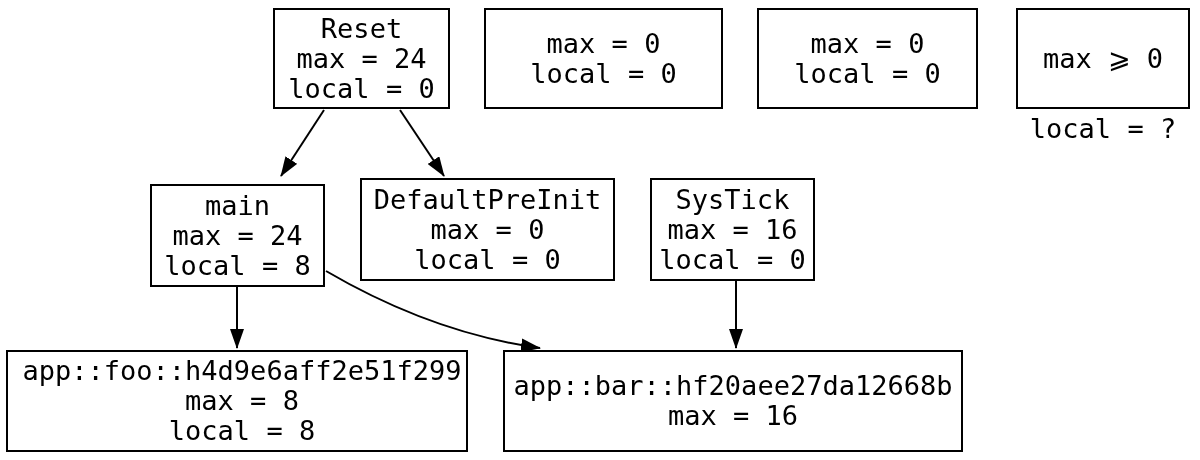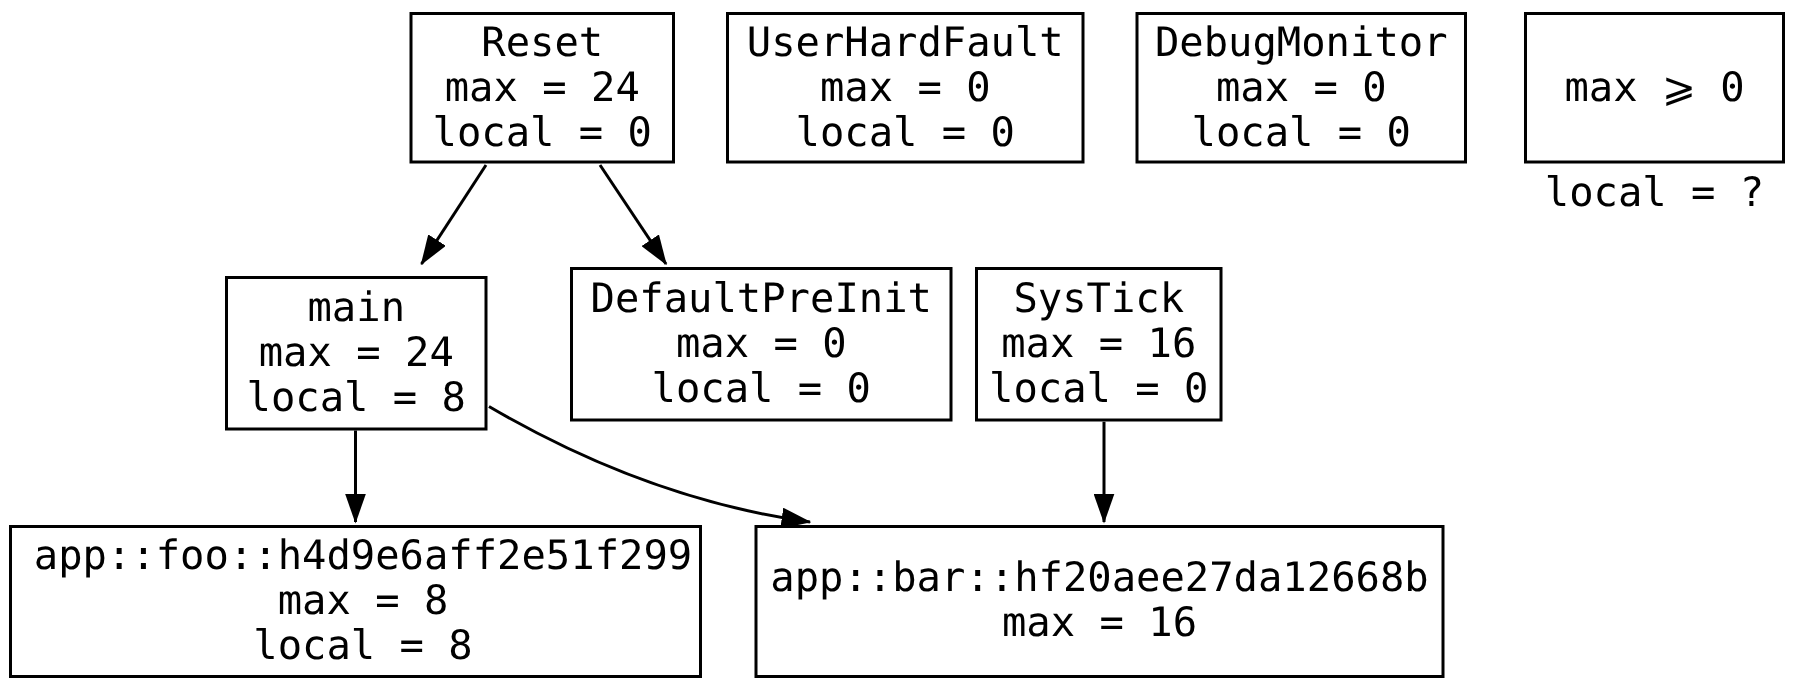--- a/index.html
+++ b/index.html
@@ -64,40 +64,38 @@
         <path class="edge" d="M736,281 L736,348" stroke="#000000" marker-end="url(#arrowhead)"></path>
       </g>
   </svg>
   <div id="nodes">
       <div class="node" style="left: 273px; top: 8px; width: 177px; height: 101px;">
         <span class="line">Reset</span>
         <span class="line">max = 24</span>
         <span class="line">local = 0</span>
       </div>
       <div class="node" style="left: 484px; top: 8px; width: 239px; height: 101px;">
-        <span class="line">UserHardFault</span>
         <span class="line">max = 0</span>
         <span class="line">local = 0</span>
       </div>
       <div class="node" style="left: 757px; top: 8px; width: 221px; height: 101px;">
-        <span class="line">DebugMonitor</span>
         <span class="line">max = 0</span>
         <span class="line">local = 0</span>
       </div>
       <div class="node" style="left: 1016px; top: 8px; width: 174px; height: 101px; gap: 40px;">
         <span class="line">HardFault</span>
         <span class="line">max ⩾ 0</span>
         <span class="line">local = ?</span>
       </div>
       <div class="node" style="left: 150px; top: 184px; width: 175px; height: 103px;">
         <span class="line">main</span>
         <span class="line">max = 24</span>
         <span class="line">local = 8</span>
       </div>
-      <div class="node" style="left: 380px; top: 178px; width: 255px; height: 103px;">
+      <div class="node" style="left: 360px; top: 178px; width: 255px; height: 103px;">
         <span class="line">DefaultPreInit</span>
         <span class="line">max = 0</span>
         <span class="line">local = 0</span>
       </div>
       <div class="node" style="left: 650px; top: 178px; width: 165px; height: 103px;">
         <span class="line">SysTick</span>
         <span class="line">max = 16</span>
         <span class="line">local = 0</span>
       </div>
       <div class="node" style="left: 6px; top: 350px; width: 462px; height: 102px; padding-left: 10px;">

